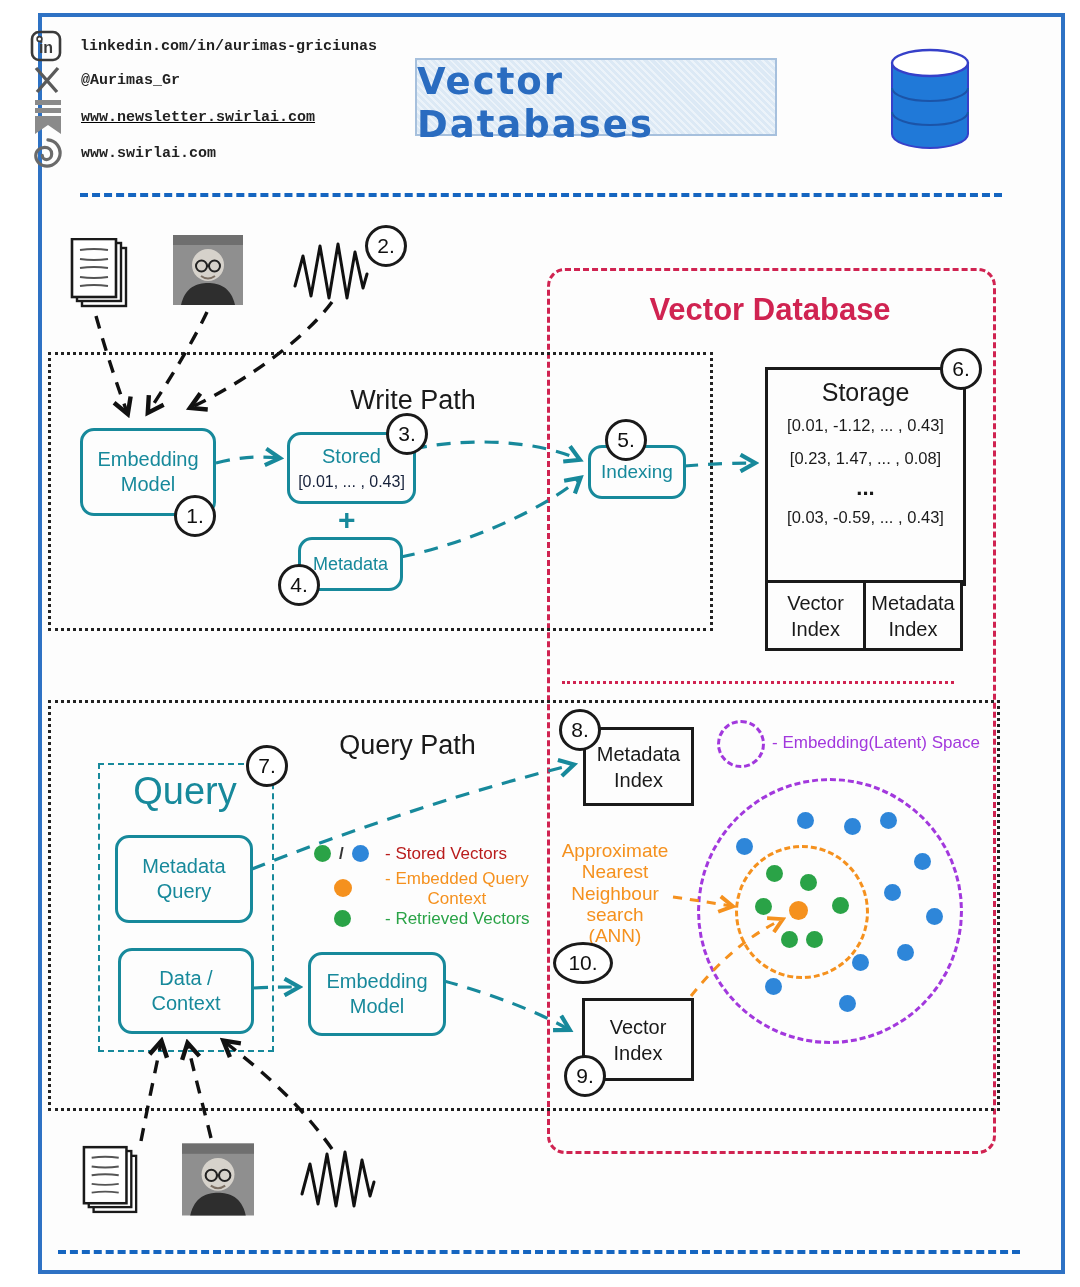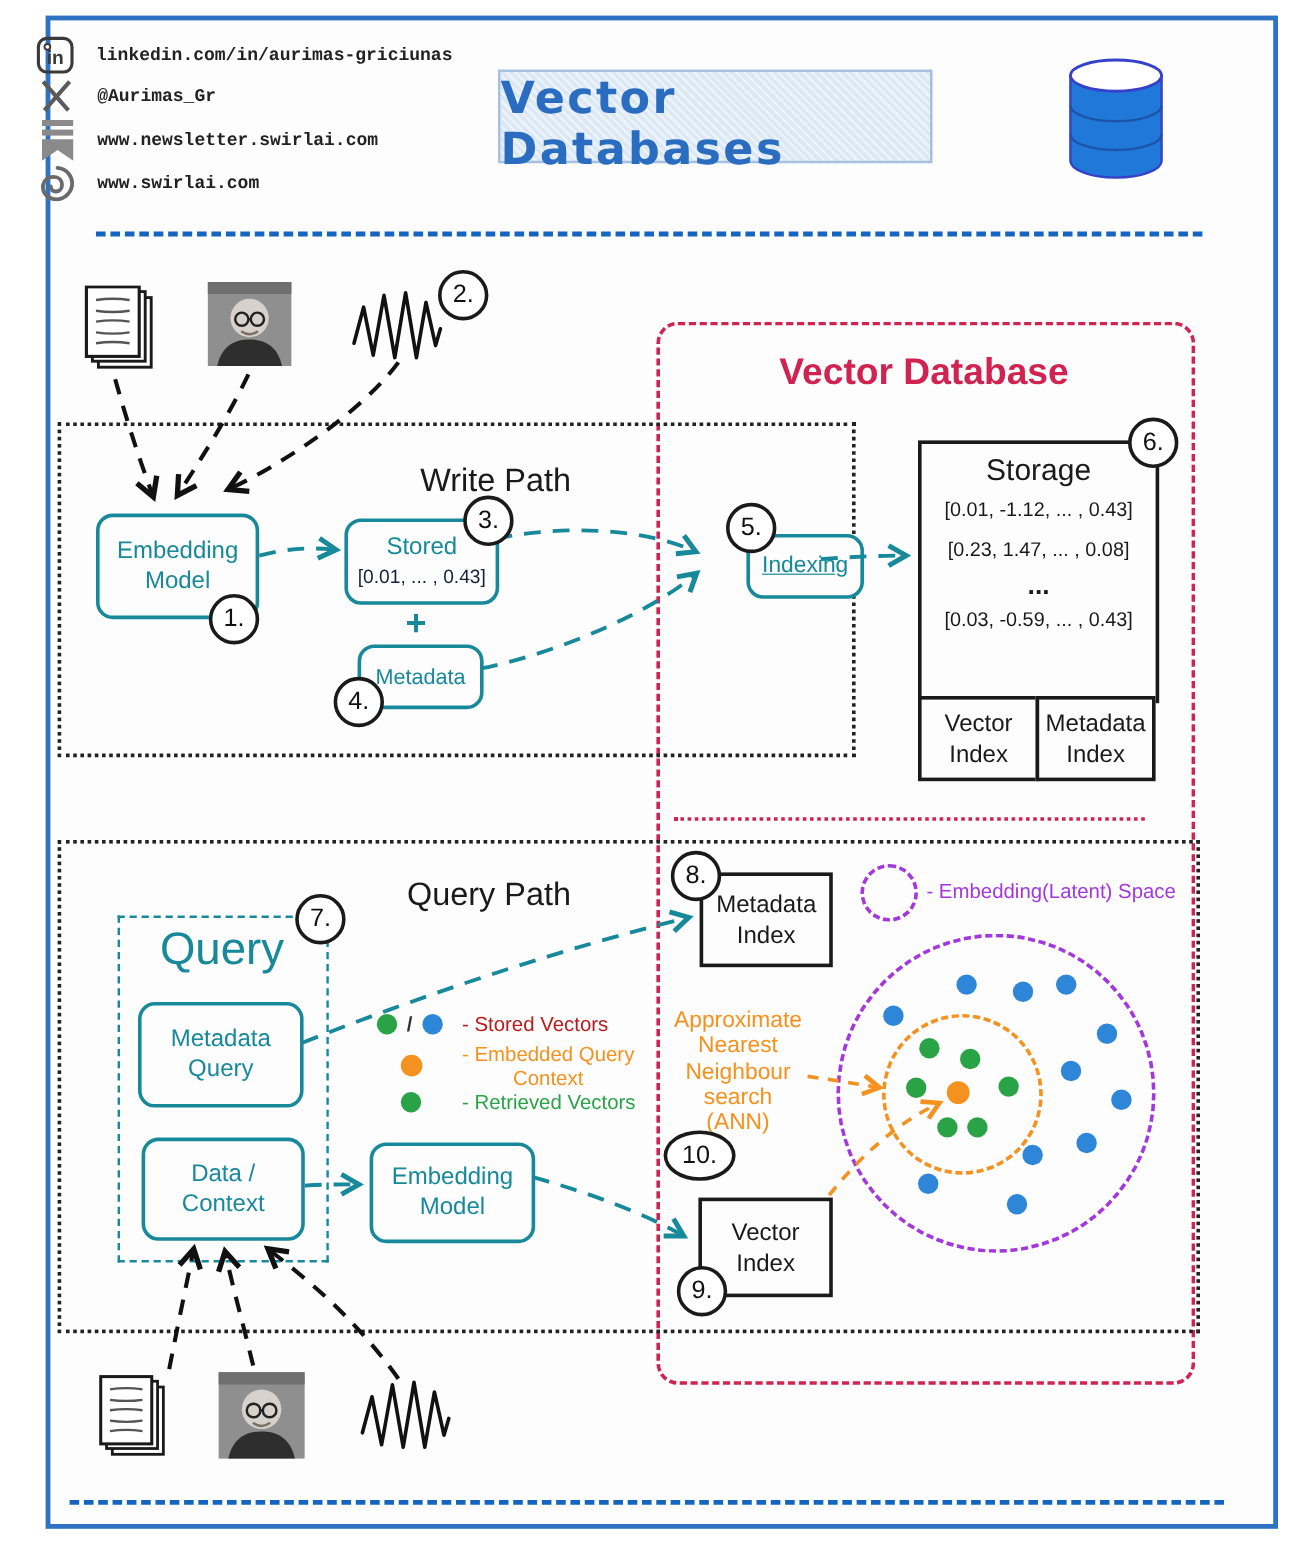--- a/index.html
+++ b/index.html
@@ -71,21 +71,21 @@
     <span class="link-text">linkedin.com/in/aurimas-griciunas</span>
   </div>
   <div class="link-row" style="left:31px;top:66px;">
     <span class="icon-slot" style="width:32px;">
       <svg width="28" height="28" viewBox="0 0 28 28">
           <path d="M3,2 L24,26 M25,2 L4,26" stroke="#5a5a5a" stroke-width="3.4" fill="none"></path>
         </svg>
     </span>
     <span class="link-text">@Aurimas_Gr</span>
   </div>
-  <div class="link-row" style="left:33px;top:100px;">
+  <div class="link-row" style="left:33px;top:100px;text-decoration:underline;">
     <span class="icon-slot" style="width:30px;">
       <svg width="28" height="34" viewBox="0 0 28 34">
           <rect x="1" y="0" width="26" height="5" fill="#8a8a8a"></rect>
           <rect x="1" y="8" width="26" height="5" fill="#8a8a8a"></rect>
           <polygon points="1,16 27,16 27,34 14,25 1,34" fill="#8a8a8a"></polygon>
         </svg>
     </span>
     <span class="link-text">www.newsletter.swirlai.com</span>
   </div>
   <div class="link-row" style="left:31px;top:138px;">
@@ -197,21 +197,21 @@
     <span style="width:110px;">Embedding Model</span>
   </div>
   <div class="tealbox" style="left:287px;top:432px;width:123px;height:66px;">
     <span>Stored</span>
     <span class="val">[0.01, ... , 0.43]</span>
   </div>
   <div class="plus" style="left:338px;top:503px;">+</div>
   <div class="tealbox" style="left:298px;top:537px;width:99px;height:48px;font-size:18px;">
     <span>Metadata</span>
   </div>
-  <div class="tealbox" style="left:622px;top:445px;width:92px;height:48px;font-size:19px;text-decoration:underline;">
+  <div class="tealbox" style="left:588px;top:445px;width:92px;height:48px;font-size:19px;">
     <span>Indexing</span>
   </div>
 
   <div class="blackbox" style="left:765px;top:367px;width:195px;height:213px;justify-content:flex-start;align-items:center;">
     <div class="storage-title">Storage</div>
     <div class="storage-row">[0.01, -1.12, ... , 0.43]</div>
     <div class="storage-row">[0.23, 1.47, ... , 0.08]</div>
     <div class="storage-row" style="font-size:22px;font-weight:700;margin:0;">...</div>
     <div class="storage-row">[0.03, -0.59, ... , 0.43]</div>
   </div>

